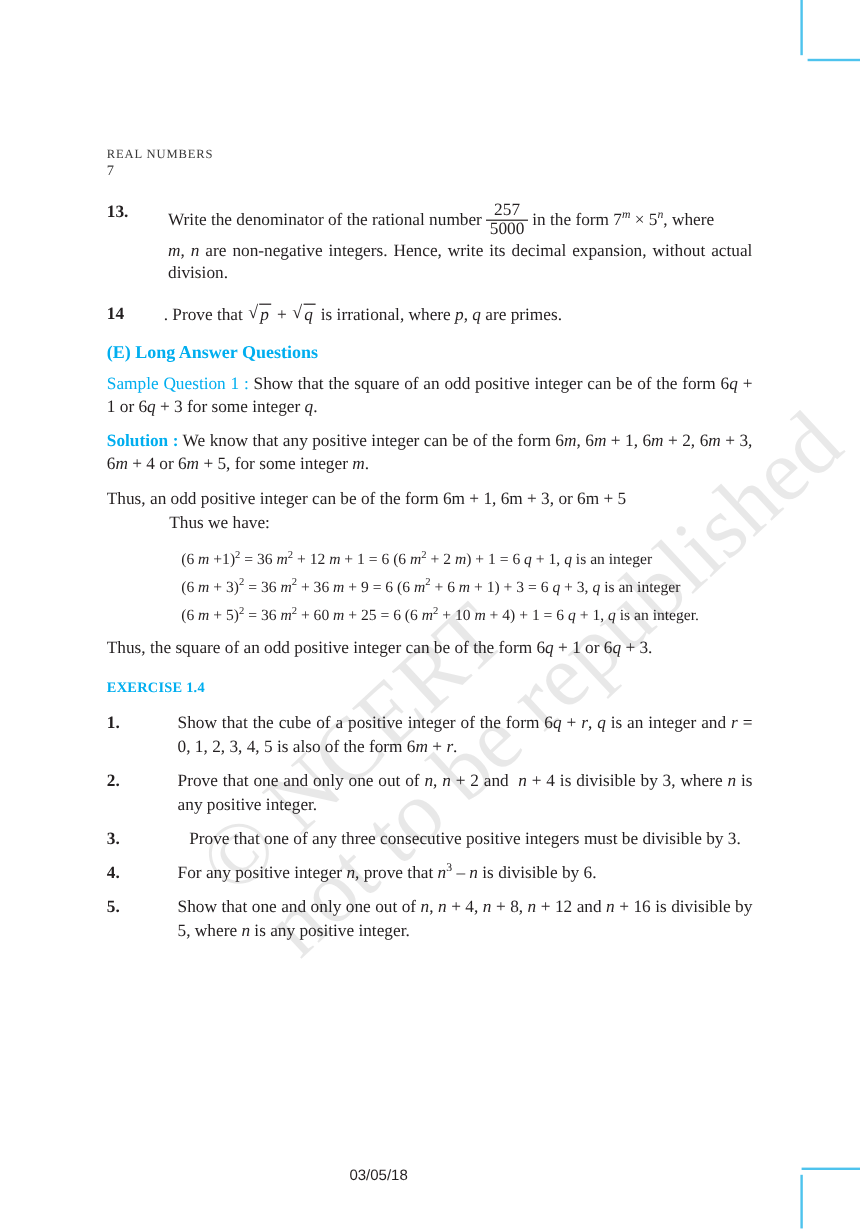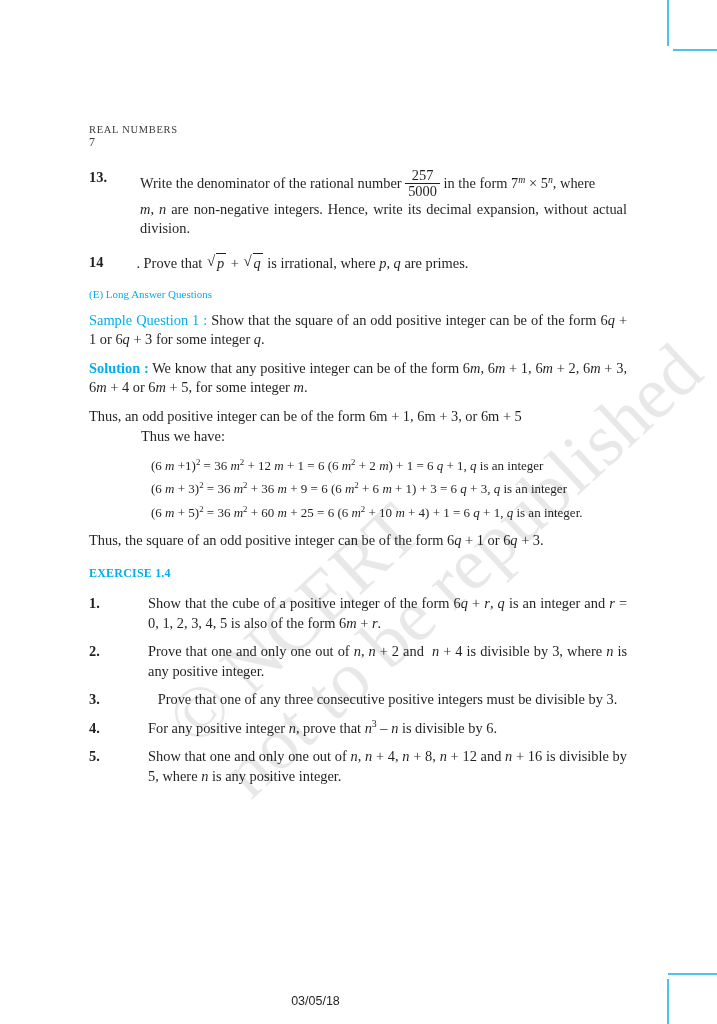--- a/index.html
+++ b/index.html
@@ -142,22 +142,22 @@
   .sqrt .rad {
     border-top: 1px solid #231f20;
     padding: 0 2px 0 1px;
     display: inline-block;
     font-style: italic;
   }
 
   .cyan { color: #00AEEF; }
   .hdr-section {
     color: #00AEEF;
-    font-weight: normal;
-    font-size: 11px;
+    font-weight: bold;
+    font-size: 15px;
     margin: 12px 0 6px 0;
   }
   .exercise-title {
     color: #00AEEF;
     font-weight: bold;
     font-size: 12px;
     text-align: left;
     margin: 13px 0 11px 0;
     letter-spacing: 0.2px;
   }
@@ -172,21 +172,21 @@
   }
   .eq-first { margin-top: 9px; }
 
   .indent-sub { padding-left: 52px; }
 
   .hint-block { margin-top: 8px; }
 
   .footer-date {
     position: absolute;
     left: 0;
-    top: 994px;
+    top: 972px;
     width: 717px;
     text-align: center;
     padding-right: 86px;
     box-sizing: border-box;
     font-family: "Liberation Sans", sans-serif;
     font-size: 12.5px;
     color: #231f20;
   }
 
   .block-gap-1 { height: 12px; }

